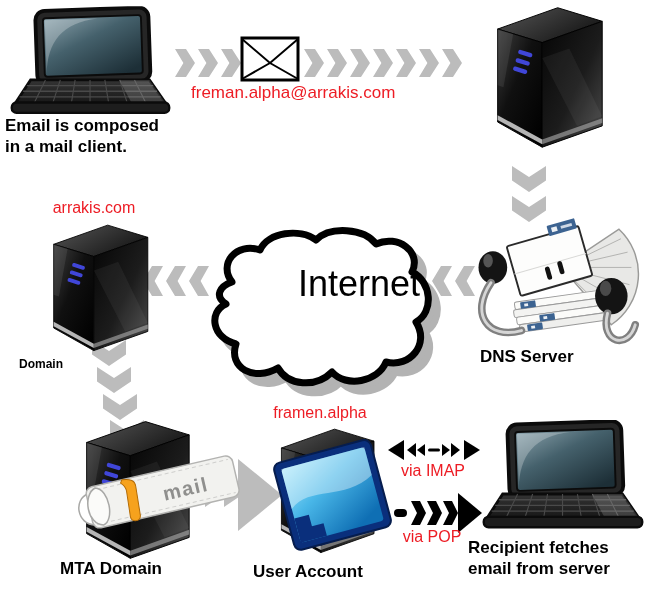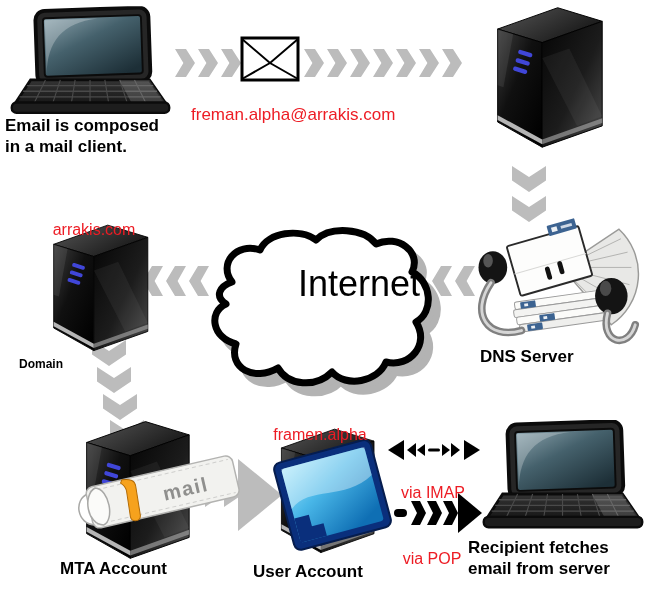--- a/index.html
+++ b/index.html
@@ -2,21 +2,21 @@
 <html style="--red: #ed1c24; --arrow_gray: #bcbcbc; --led_blue: #4046d8; --folder_blue: #49b7e8; --flag_orange: #f6a21d; --tab_blue: #3c6391;"><head>
 <meta charset="utf-8">
 <style>
   html,body{margin:0;padding:0;background:#fff;}
   .stage{position:relative;width:650px;height:598px;background:#fff;overflow:hidden;
          font-family:"Liberation Sans",sans-serif;}
   .abs{position:absolute;}
   .caption{position:absolute;font-weight:700;font-size:17px;line-height:1.22;color:#000;
            text-align:left;z-index:3;}
   .redlabel{position:absolute;font-weight:400;font-size:16px;line-height:1.1;
-            color:var(--red,#ed1c24);text-align:center;white-space:nowrap;z-index:3;margin-top:22px;}
+            color:var(--red,#ed1c24);text-align:center;white-space:nowrap;z-index:3;}
   .cloud-label{position:absolute;font-weight:400;font-size:36px;color:#000;text-align:right;z-index:3;}
   .hchain{position:absolute;display:flex;gap:3px;align-items:center;z-index:1;}
   .vchain{position:absolute;display:flex;flex-direction:column;gap:4px;z-index:1;}
   .chev{width:20px;height:28px;background:var(--arrow_gray,#bcbcbc);
         clip-path:polygon(0% 0%,55% 0%,100% 50%,55% 100%,0% 100%,42% 50%);}
   .chev.left{transform:scaleX(-1);}
   .chevd{width:34px;height:26px;background:var(--arrow_gray,#bcbcbc);
          clip-path:polygon(0% 0%,50% 42%,100% 0%,100% 56%,50% 100%,0% 56%);}
   .stri{position:absolute;width:17px;height:23px;background:var(--arrow_gray,#bcbcbc);
         clip-path:polygon(0 0,100% 50%,0 100%);z-index:1;}
@@ -203,21 +203,21 @@
     <g transform="rotate(-13 90 46)">
       <path d="M22,30 C6,32 4,58 22,62 C34,60 36,34 22,30 Z" fill="#ffffff" stroke="#a8a8a6" stroke-width="1.5"></path>
       <rect x="20" y="24" width="150" height="42" rx="7" fill="#f2f2ef" stroke="#b3b3b1" stroke-width="1.5"></rect>
       <path d="M24,28 L166,28" stroke="#cfcfcd" stroke-width="1" stroke-dasharray="4 3"></path>
       <path d="M24,62 L166,62" stroke="#cfcfcd" stroke-width="1" stroke-dasharray="4 3"></path>
       <path d="M30,26 C16,30 14,60 30,64 C42,62 44,30 30,26 Z" fill="#fbfbf9" stroke="#a8a8a6" stroke-width="1.5"></path>
       <path d="M58,24 q13,1 12,10 l-2,29 q-1,5 -6,4 q-4,-1 -4,-5 l2,-26 q0,-5 -4,-9 z" fill="var(--flag_orange,#f6a21d)" stroke="#b36b05" stroke-width="1"></path>
       <text x="95" y="54" font-size="20" font-weight="700" letter-spacing="1.5" fill="#8f8f8d">mail</text>
     </g>
   </svg>
-  <div class="caption" style="left:60px;top:559px;width:180px">MTA Account</div>
+  <div class="caption" style="left:60px;top:559px;width:180px">MTA Domain</div>
 
   <div class="stri" style="left:186px;top:484px"></div>
   <div class="stri" style="left:205px;top:484px"></div>
   <div class="stri" style="left:224px;top:484px"></div>
   <div class="tri" style="left:238px;top:459px"></div>
 
   <div class="redlabel" style="left:250px;top:404px;width:140px">framen.alpha</div>
   <svg class="abs icon" style="left:266px;top:420px" width="120" height="140" viewBox="0 0 140 158">
       <use href="#server-icon"></use>
     </svg>

